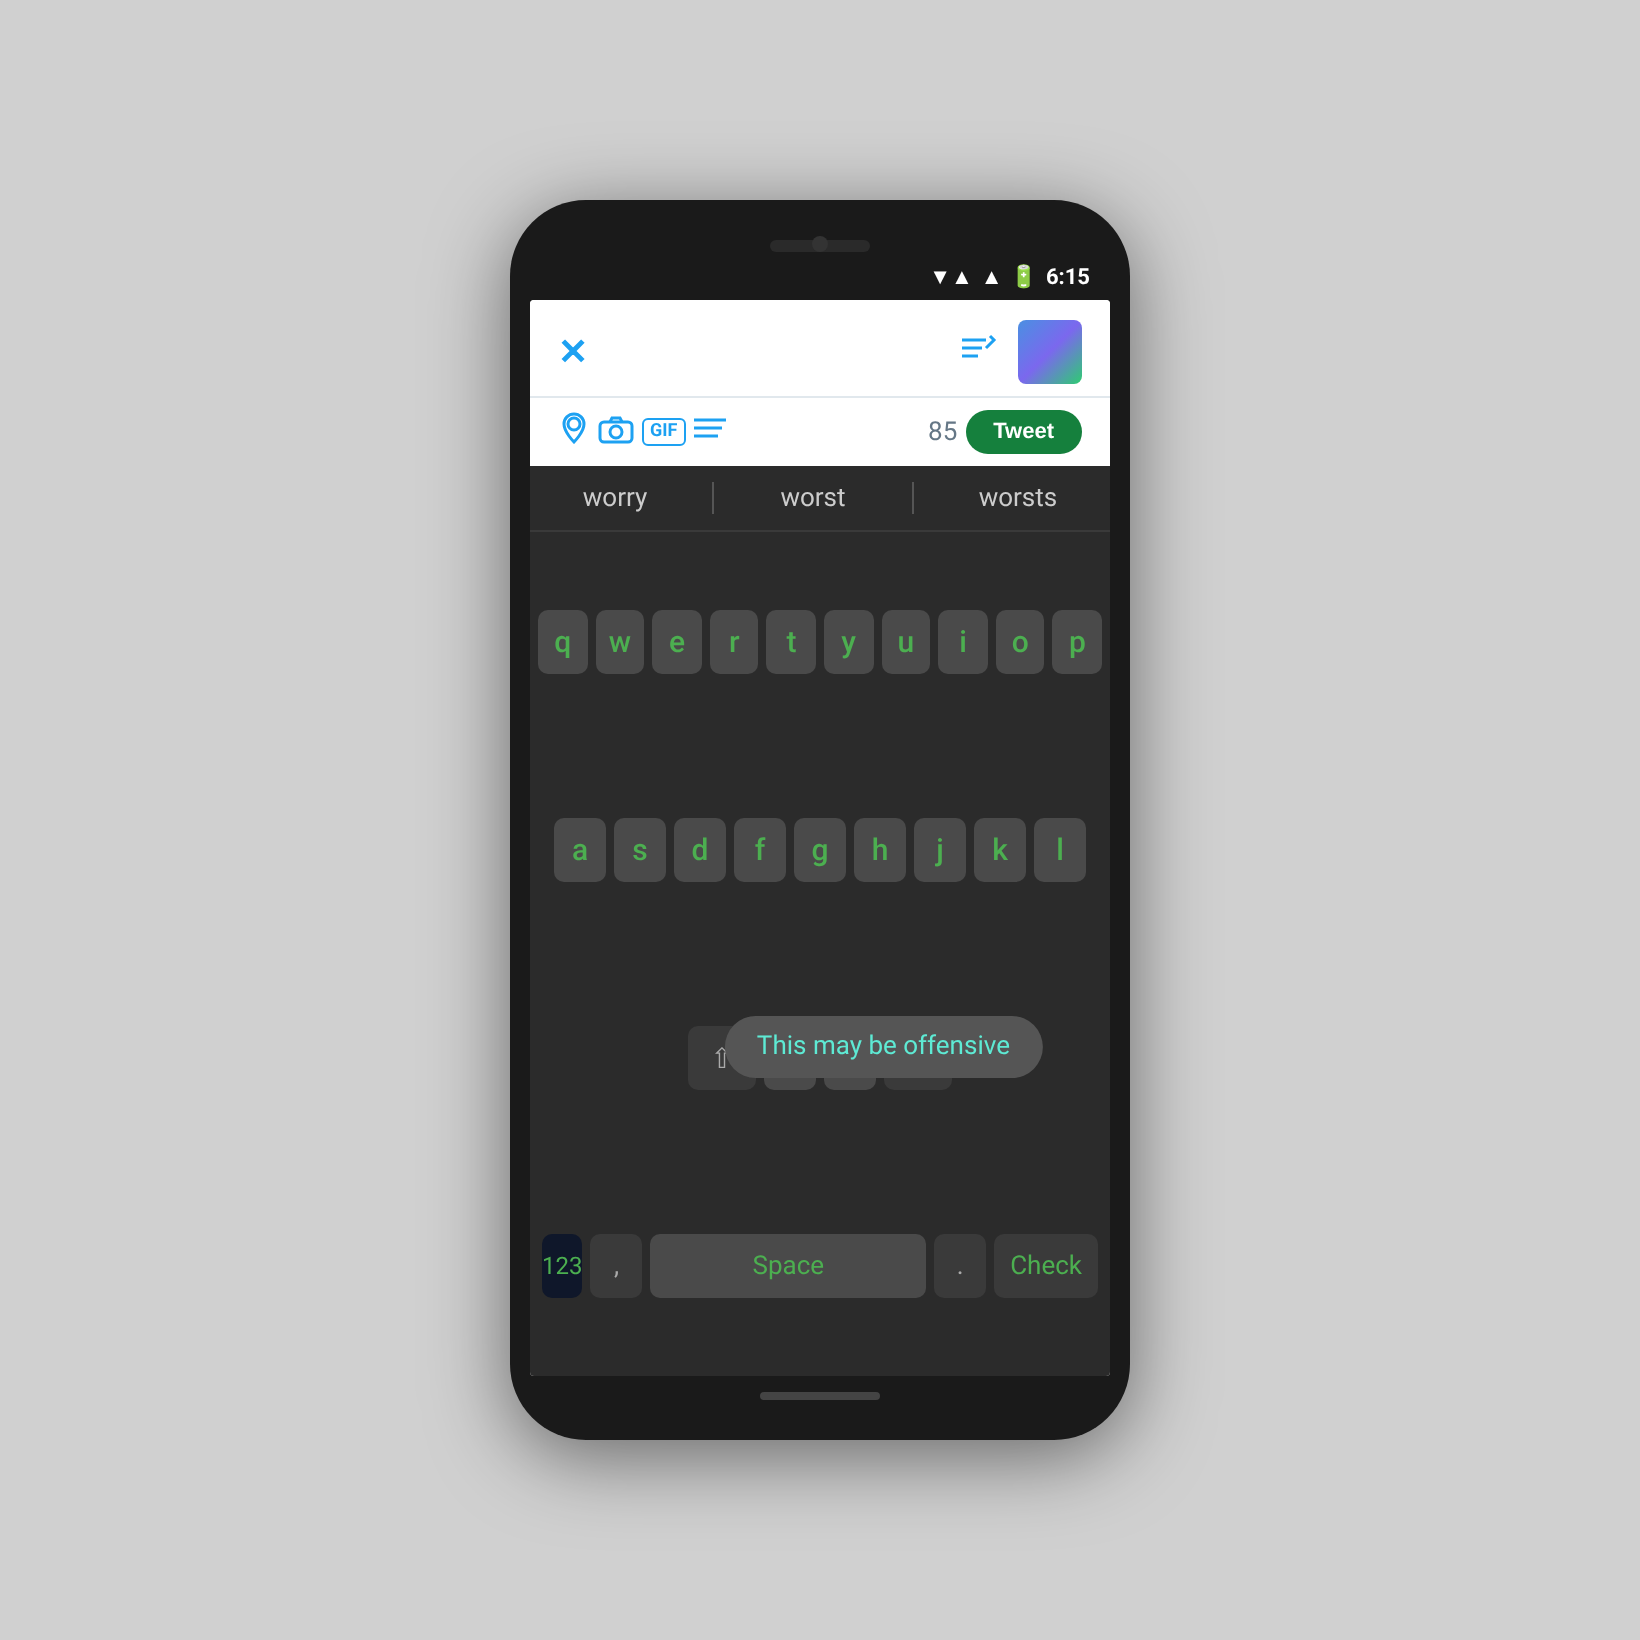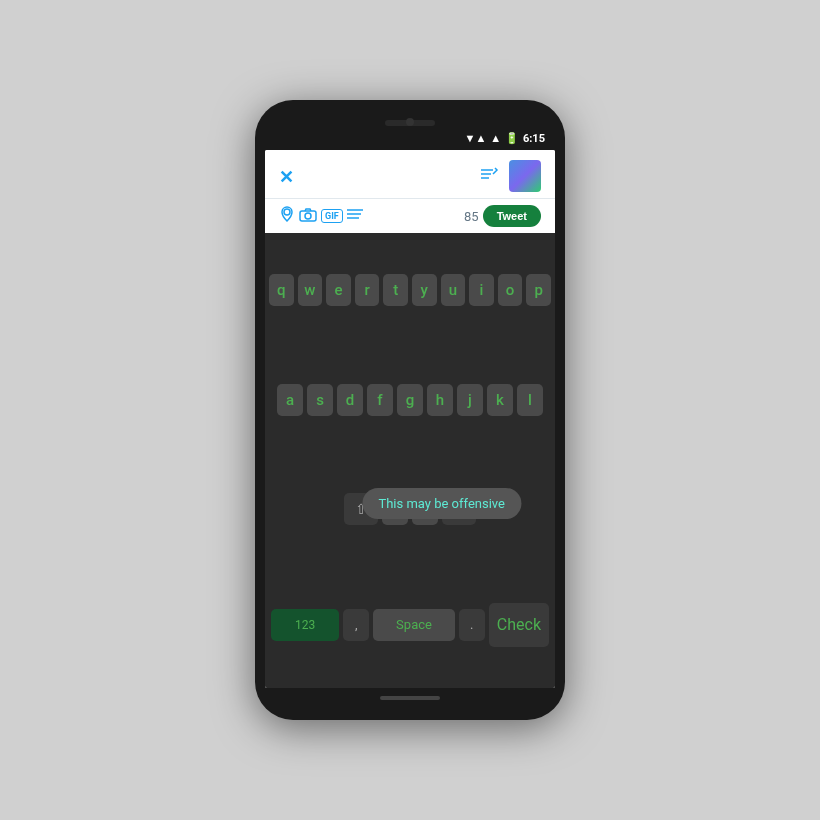--- a/index.html
+++ b/index.html
@@ -268,42 +268,42 @@
       height: 32px;
       display: flex;
       align-items: center;
       justify-content: center;
       cursor: pointer;
       font-size: 13px;
       min-width: 80px;
     }
 
     .num-key {
-      background: #14532d;
+      background: #0f172a;
       color: #4caf50;
       border-radius: 5px;
       height: 32px;
       display: flex;
       align-items: center;
       justify-content: center;
       cursor: pointer;
       font-size: 12px;
-      padding: 0 24px;
+      padding: 0 0;
     }
 
     .check-key {
       background: #3a3a3a;
       color: #4caf50;
       border-radius: 5px;
-      height: 44px;
-      display: flex;
-      align-items: center;
-      justify-content: center;
-      cursor: pointer;
-      font-size: 16px;
+      height: 32px;
+      display: flex;
+      align-items: center;
+      justify-content: center;
+      cursor: pointer;
+      font-size: 13px;
       padding: 0 8px;
     }
 
     .comma-key {
       background: #3a3a3a;
       color: #aaa;
       border-radius: 5px;
       width: 26px;
       height: 32px;
       display: flex;
@@ -417,20 +417,27 @@
               <line x1="0" y1="10" x2="12" y2="10" stroke="#1da1f2" stroke-width="1.5"></line>
             </svg>
         </span>
         <span class="char-count">85</span>
         <button class="tweet-btn">Tweet</button>
       </div>
     </div>
 
     <div class="keyboard-area">
 
+      <div class="suggestions-row">
+        <span class="suggestion">worry</span>
+        <div class="suggestion-divider"></div>
+        <span class="suggestion">worst</span>
+        <div class="suggestion-divider"></div>
+        <span class="suggestion">worsts</span>
+      </div>
 
       <div class="keyboard-rows">
 
         <div class="key-row">
           <div class="key">q</div>
           <div class="key">w</div>
           <div class="key">e</div>
           <div class="key">r</div>
           <div class="key">t</div>
           <div class="key">y</div>

